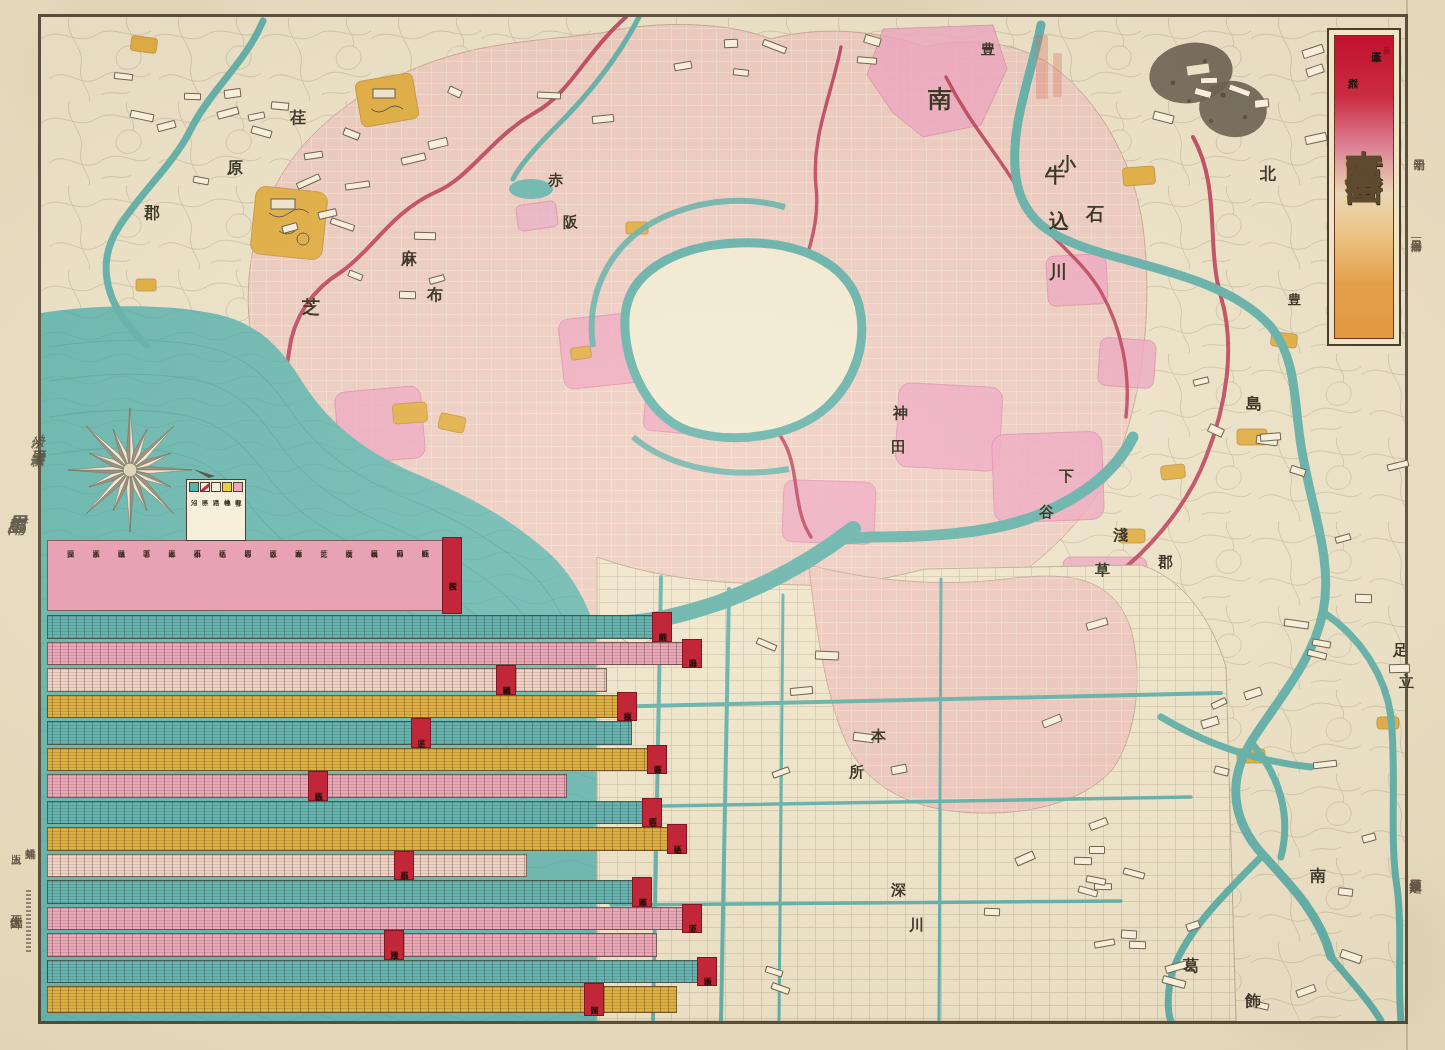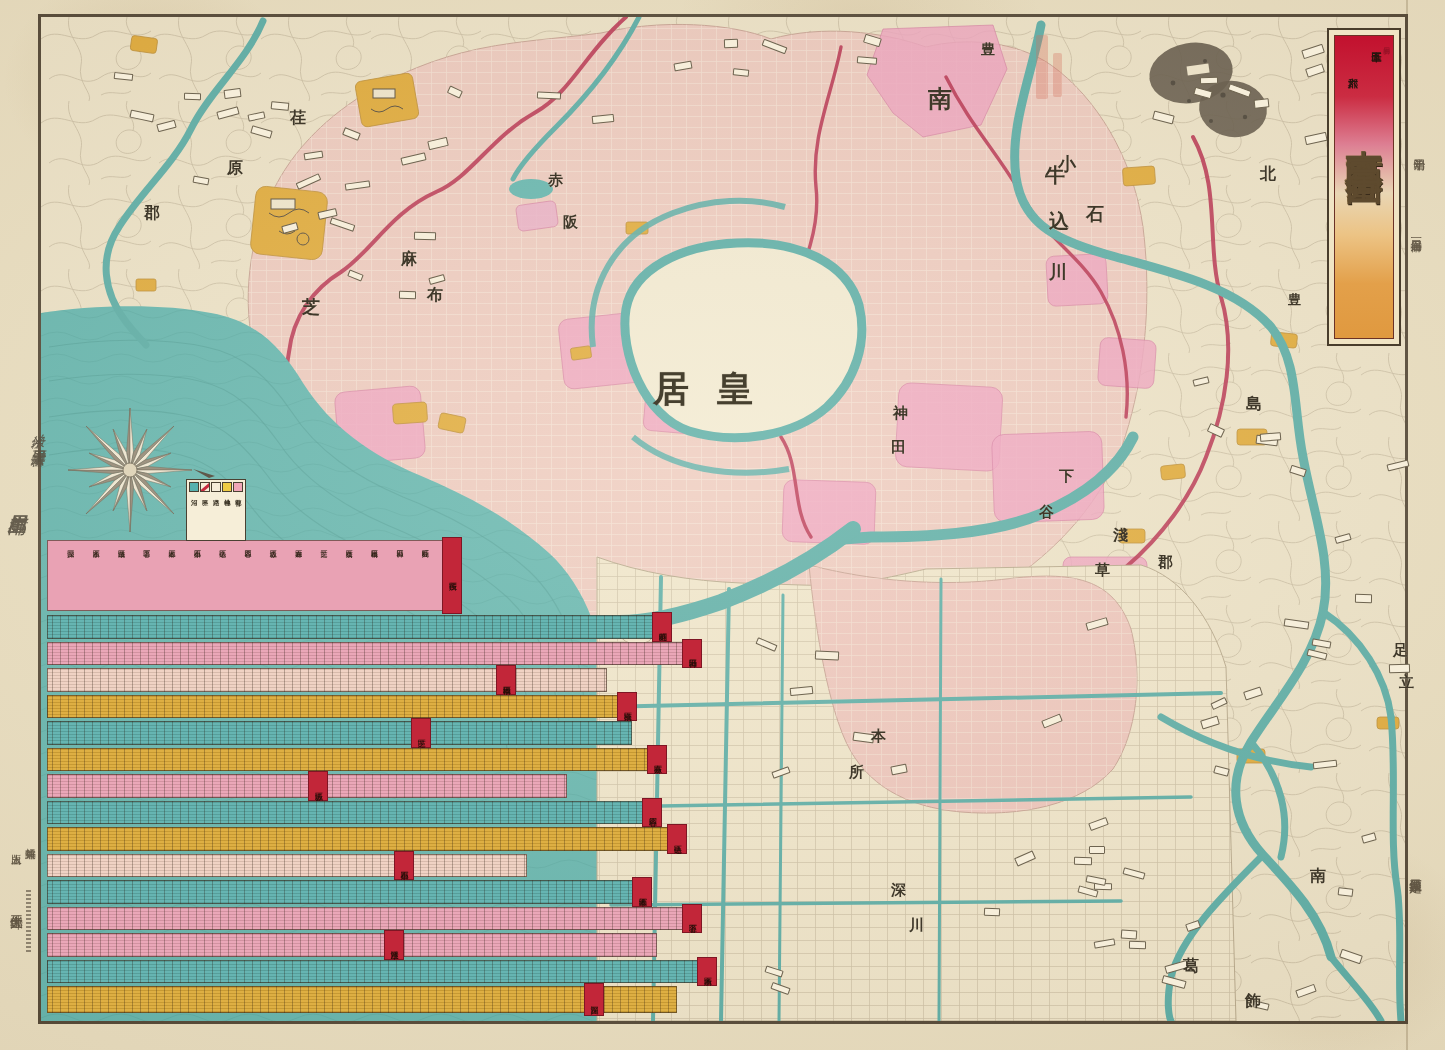--- a/index.html
+++ b/index.html
@@ -406,21 +406,20 @@
         <span class="dlabel" style="left: 1247px; top: 276px; font-size: 13px;">豊</span>
         <span class="dlabel" style="left: 1205px; top: 379px; font-size: 16px;">島</span>
         <span class="dlabel" style="left: 1117px; top: 538px; font-size: 15px;">郡</span>
         <span class="dlabel" style="left: 1352px; top: 626px; font-size: 15px;">足</span>
         <span class="dlabel" style="left: 1358px; top: 658px; font-size: 15px;">立</span>
         <span class="dlabel" style="left: 1269px; top: 851px; font-size: 16px;">南</span>
         <span class="dlabel" style="left: 1142px; top: 941px; font-size: 16px;">葛</span>
         <span class="dlabel" style="left: 1204px; top: 976px; font-size: 16px;">飾</span>
       </div>
 
-    <div class="palace-label">皇居</div>
 
     <div class="legend">
         <div class="lg-col">
           <div class="lg-sw" style="background: rgb(240, 166, 184);"></div>
           <div class="lg-label vt">官有地</div>
         </div>
         <div class="lg-col">
           <div class="lg-sw" style="background: rgb(238, 203, 67);"></div>
           <div class="lg-label vt">神佛地</div>
         </div>

